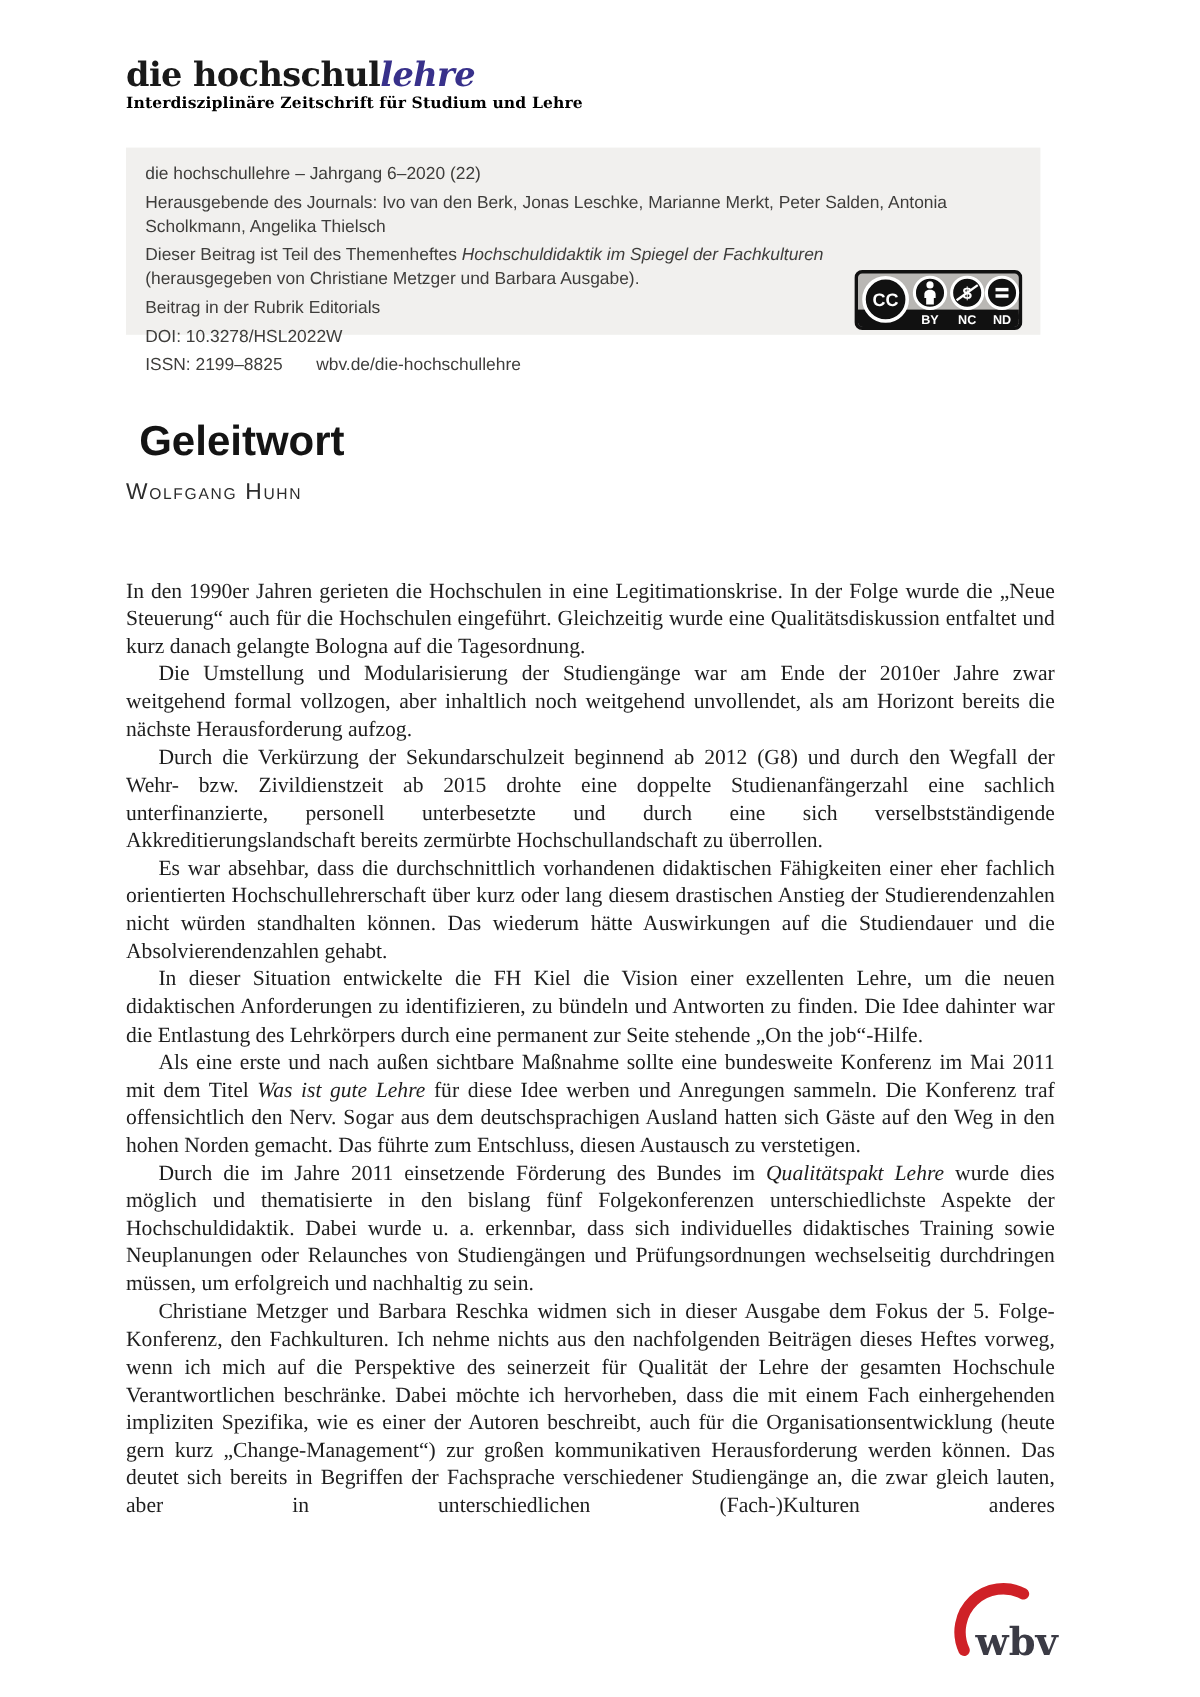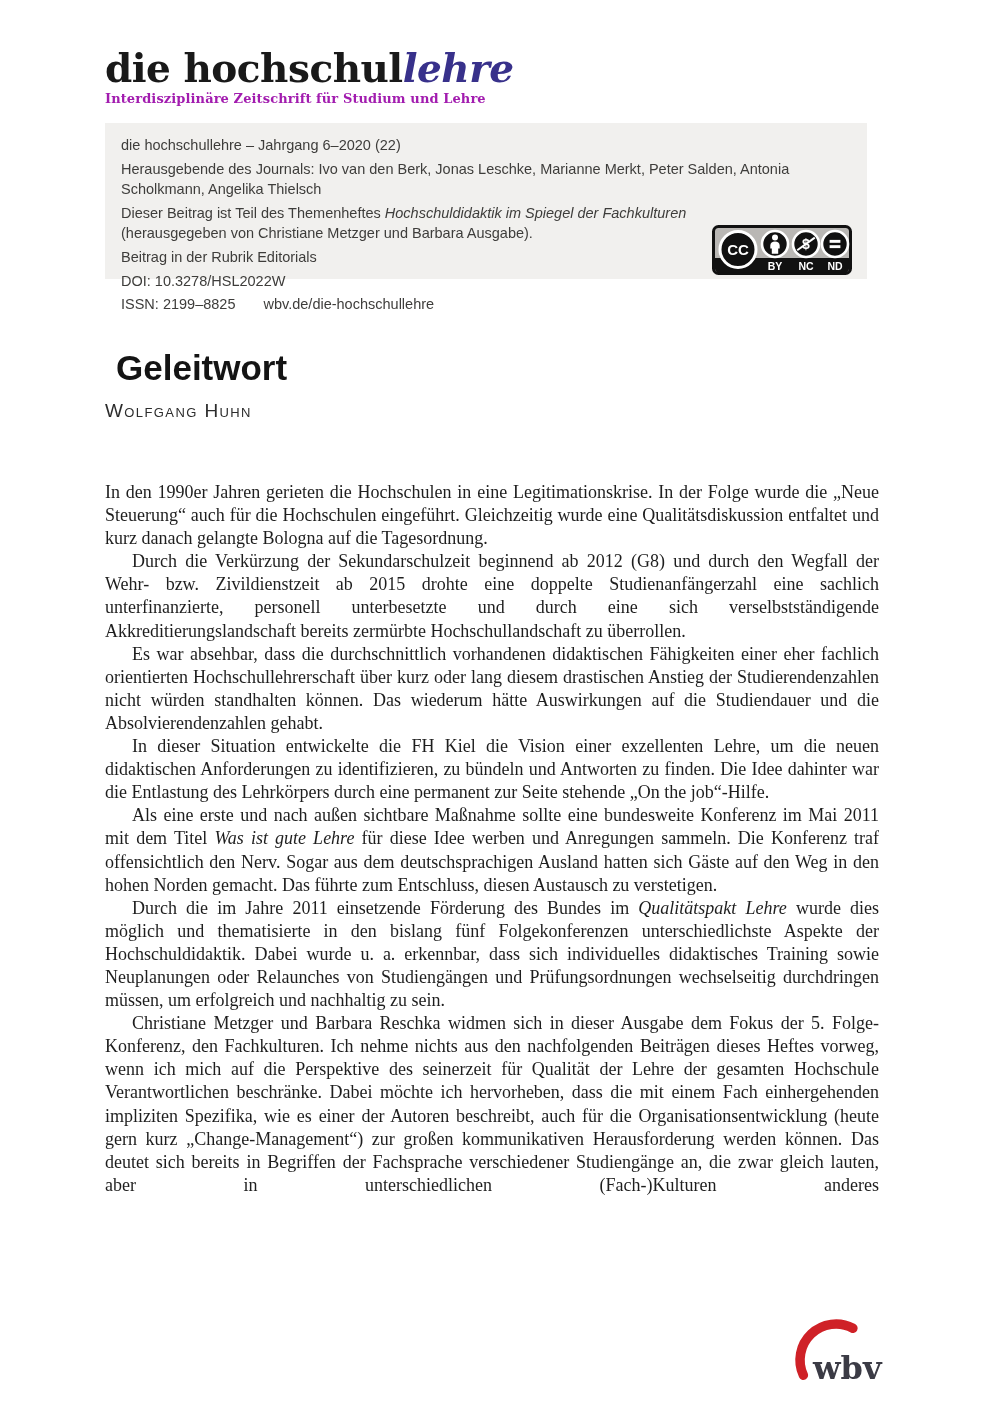--- a/index.html
+++ b/index.html
@@ -1,23 +1,23 @@
 <!DOCTYPE html>
 <html lang="de" style="--accent: #38318b; --info-bg: #f1f0ee;"><head>
 <meta charset="utf-8">
 <style>
   html,body { margin:0; padding:0; }
   body { width:1000px; height:1414px; background:#ffffff; }
   .page { position:relative; width:1000px; height:1414px; background:#fff; overflow:hidden; }
 
   
   .masthead { position:absolute; left:105px; top:48px; }
-  .logo { font-family:"DejaVu Serif", serif; font-weight:bold; font-size:39px; line-height:1.05; letter-spacing:-0.5px; color:#191919; }
+  .logo { font-family:"DejaVu Serif", serif; font-weight:bold; font-size:28px; line-height:1.05; letter-spacing:-0.5px; color:#191919; }
   .logo-accent { color:var(--accent,#38318b); font-style:italic; }
-  .logo-subtitle { font-family:"DejaVu Serif", serif; font-weight:bold; font-size:13px; color:#a21caf; margin-top:2px; letter-spacing:0.1px; }
+  .logo-subtitle { font-family:"DejaVu Serif", serif; font-weight:bold; font-size:13px; color:#000000; margin-top:2px; letter-spacing:0.1px; }
 
   
   .info-box { position:absolute; left:105px; top:123px; width:762px; height:156px;
               background:var(--info-bg,#f1f0ee); box-sizing:border-box; padding:12px 16px 5px;
               font-family:"Liberation Sans", sans-serif; font-size:14.5px; line-height:20.6px; color:#3e3d3b; }
   .info-line { margin:0 0 3px 0; }
   .it { font-style:italic; }
   .gap { margin-left:28px; }
   .cc-badge { position:absolute; right:15px; bottom:4px; display:block; }
   .cc-txt { font-family:"Liberation Sans", sans-serif; font-weight:bold; font-size:15px; fill:#fff; text-anchor:middle; }
@@ -94,20 +94,21 @@
       <text x="94" y="45.3" class="lbl">NC</text>
       <text x="123" y="45.3" class="lbl">ND</text>
     </svg>
   </section>
 
   <h1 class="article-title">Geleitwort</h1>
   <div class="author">Wolfgang Huhn</div>
 
   <main class="body-text" id="body-text" lang="de">
       <p class="body-para first"><span>In den 1990er Jahren gerieten die Hochschulen in eine Legitimationskrise. In der Folge wurde die „Neue Steuerung“ auch für die Hochschulen eingeführt. Gleichzeitig wurde eine Qualitätsdiskussion entfaltet und kurz danach gelangte Bologna auf die Tagesordnung.</span></p>
+      <p class="body-para"><span>Die Umstellung und Modularisierung der Studiengänge war am Ende der 2010er Jahre zwar weitgehend formal vollzogen, aber inhaltlich noch weitgehend unvollendet, als am Horizont bereits die nächste Herausforderung aufzog.</span></p>
       <p class="body-para"><span>Durch die Verkürzung der Sekundarschulzeit beginnend ab 2012 (G8) und durch den Wegfall der Wehr- bzw. Zivildienstzeit ab 2015 drohte eine doppelte Studienanfängerzahl eine sachlich unterfinanzierte, personell unterbesetzte und durch eine sich verselbstständigende Akkreditierungslandschaft bereits zermürbte Hochschullandschaft zu überrollen.</span></p>
       <p class="body-para"><span>Es war absehbar, dass die durchschnittlich vorhandenen didaktischen Fähigkeiten einer eher fachlich orientierten Hochschullehrerschaft über kurz oder lang diesem drastischen Anstieg der Studierendenzahlen nicht würden standhalten können. Das wiederum hätte Auswirkungen auf die Studiendauer und die Absolvierendenzahlen gehabt.</span></p>
       <p class="body-para"><span>In dieser Situation entwickelte die FH Kiel die Vision einer exzellenten Lehre, um die neuen didaktischen Anforderungen zu identifizieren, zu bündeln und Antworten zu finden. Die Idee dahinter war die Entlastung des Lehrkörpers durch eine permanent zur Seite stehende „On the job“-Hilfe.</span></p>
       <p class="body-para"><span>Als eine erste und nach außen sichtbare Maßnahme sollte eine bundesweite Konferenz im Mai 2011 mit dem Titel </span><span class="it">Was ist gute Lehre</span><span> für diese Idee werben und Anregungen sammeln. Die Konferenz traf offensichtlich den Nerv. Sogar aus dem deutschsprachigen Ausland hatten sich Gäste auf den Weg in den hohen Norden gemacht. Das führte zum Entschluss, diesen Austausch zu verstetigen.</span></p>
       <p class="body-para"><span>Durch die im Jahre 2011 einsetzende Förderung des Bundes im </span><span class="it">Qualitätspakt Lehre</span><span> wurde dies möglich und thematisierte in den bislang fünf Folgekonferenzen unterschiedlichste Aspekte der Hochschuldidaktik. Dabei wurde u. a. erkennbar, dass sich individuelles didaktisches Training sowie Neuplanungen oder Relaunches von Studiengängen und Prüfungsordnungen wechselseitig durchdringen müssen, um erfolgreich und nachhaltig zu sein.</span></p>
       <p class="body-para cut"><span>Christiane Metzger und Barbara Reschka widmen sich in dieser Ausgabe dem Fokus der 5. Folge-Konferenz, den Fachkulturen. Ich nehme nichts aus den nachfolgenden Beiträgen dieses Heftes vorweg, wenn ich mich auf die Perspektive des seinerzeit für Qualität der Lehre der gesamten Hochschule Verantwortlichen beschränke. Dabei möchte ich hervorheben, dass die mit einem Fach einhergehenden impliziten Spezifika, wie es einer der Autoren beschreibt, auch für die Organisationsentwicklung (heute gern kurz „Change-Management“) zur großen kommunikativen Herausforderung werden können. Das deutet sich bereits in Begriffen der Fachsprache verschiedener Studiengänge an, die zwar gleich lauten, aber in unterschiedlichen (Fach-)Kulturen anderes</span></p>
     </main>
 
   <div class="publisher">
     <svg width="95" height="80" viewBox="0 0 95 80" xmlns="http://www.w3.org/2000/svg">

